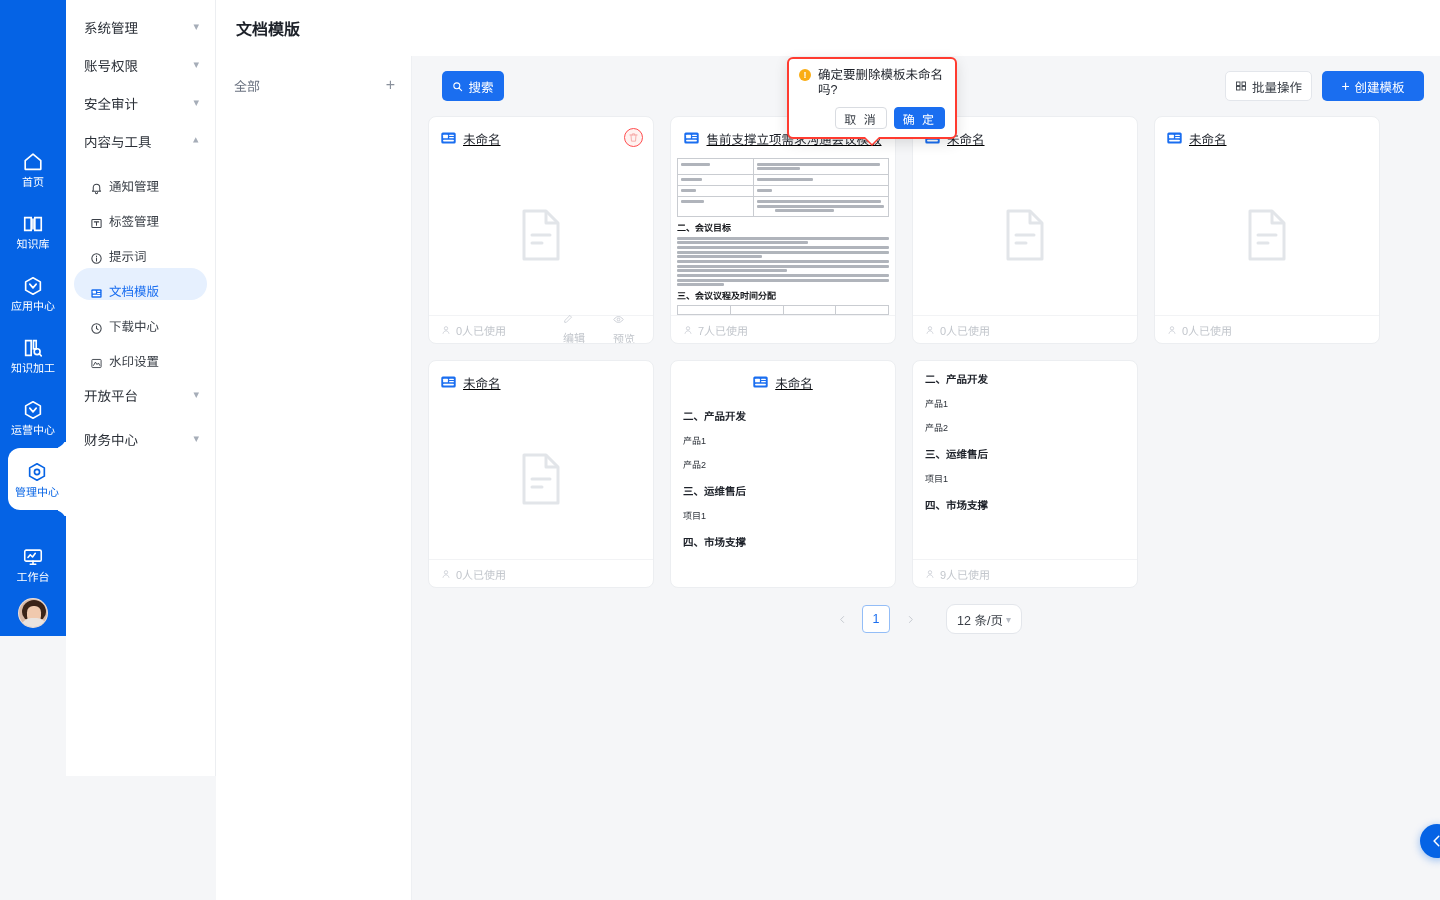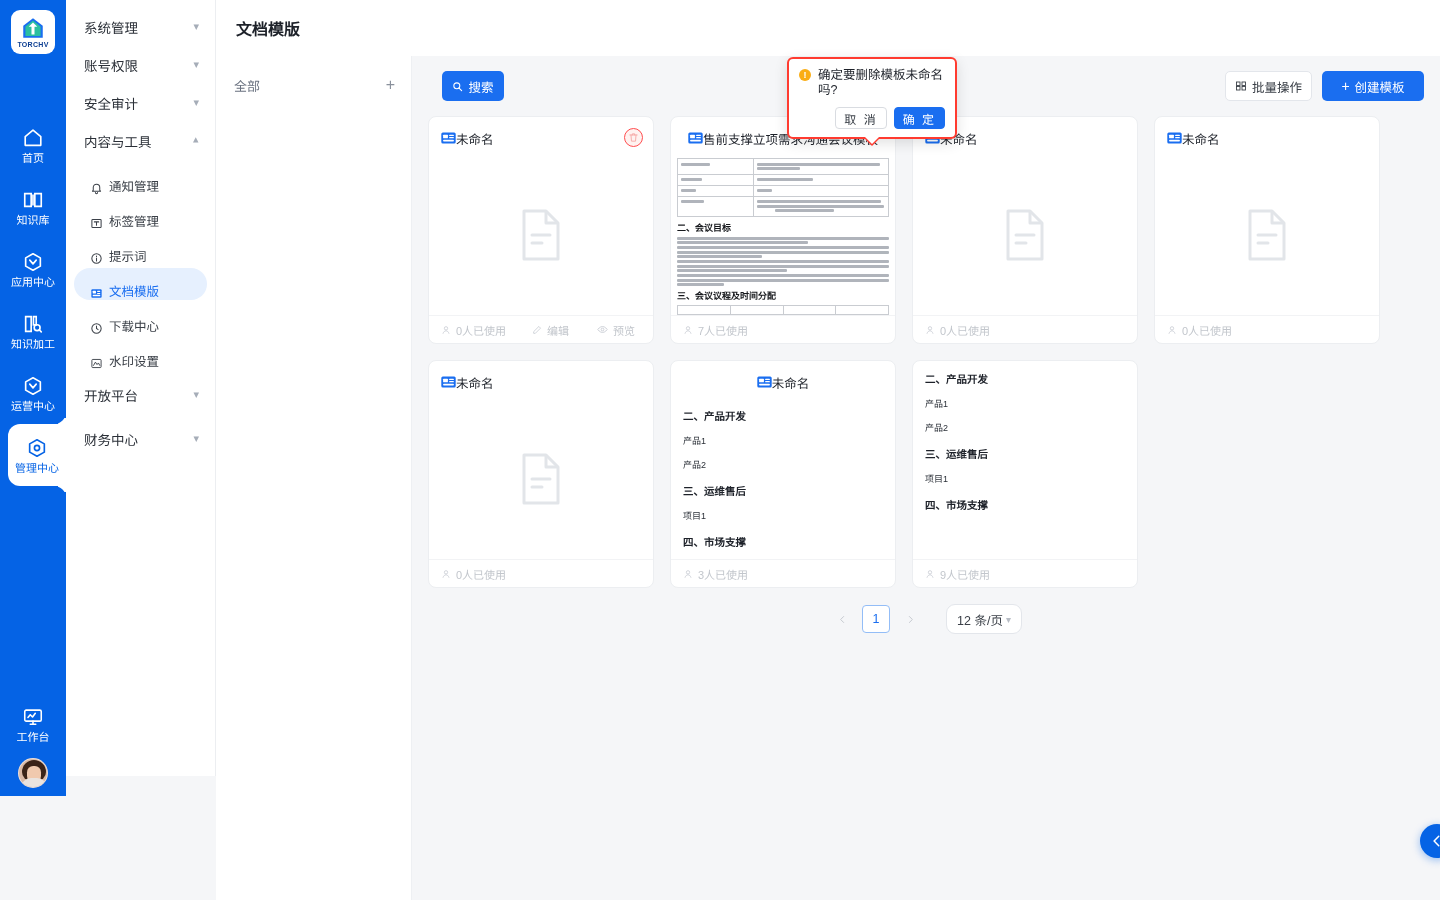--- a/index.html
+++ b/index.html
@@ -7,23 +7,23 @@
   html, body {
     width: 1440px; height: 900px;
     font-family: "Liberation Sans", "DejaVu Sans", sans-serif;
     background: #f5f6f8;
     overflow: hidden;
   }
   .app { position: relative; width: 1440px; height: 900px; display: flex; }
 
   
   .rail {
-    width: 66px; height: 796px; background: #0563E5;
-    display: flex; flex-direction: column; align-items: center;
-    flex: 0 0 66px; position: relative; gap: 48px;
+    width: 66px; height: 636px; background: #0563E5;
+    display: flex; flex-direction: row; align-items: center;
+    flex: 0 0 66px; position: relative;
   }
   .rail-logo {
     width: 44px; height: 44px; margin-top: 10px; border-radius: 9px;
     background: #ffffff; display: flex; flex-direction: column;
     align-items: center; justify-content: center; overflow: hidden;
   }
   .rail-logo .mark { width: 26px; height: 26px; margin-top: 1px; }
   .rail-logo .word {
     font-size: 7px; font-weight: bold; color: #0b3d91; letter-spacing: .3px;
     line-height: 8px; margin-top: -1px;
@@ -130,22 +130,22 @@
   
   .grid {
     margin-top: 14px; display: grid; grid-template-columns: repeat(4, 226px);
     gap: 16px 16px;
   }
   .card {
     height: 228px; background: #ffffff; border: 1px solid #eceef1; border-radius: 8px;
     position: relative; overflow: hidden; display: flex; flex-direction: column;
   }
   .card-head {
-    height: 32px; display: flex; align-items: center; padding: 0 12px;
-    margin-top: 5px; position: relative; flex: 0 0 32px;
+    height: 32px; display: flex; align-items: center; gap: 7px; padding: 0 12px;
+    margin-top: 5px; position: relative; flex: 0 0 32px; text-decoration: underline;
   }
   .tpl-ico { width: 15px; height: 12px; flex: 0 0 15px; }
   .card-title {
     font-size: 12.5px; color: #1d2129; font-weight: 500; overflow: hidden;
     text-overflow: ellipsis; white-space: nowrap;
   }
   .card-del {
     position: absolute; right: 10px; top: 6px; width: 19px; height: 19px;
     display: flex; align-items: center; justify-content: center; cursor: pointer;
     border-radius: 4px;
@@ -176,21 +176,21 @@
   .pb-t { font-size: 9px; color: #2b3038; margin: 11px 0 0; }
   .pb-h.first { margin-top: 0; }
 
   .card-foot {
     height: 28px; flex: 0 0 28px; border-top: 1px solid #f2f3f5;
     display: flex; align-items: center; padding: 0 12px; gap: 6px;
     font-size: 11px; color: #c2c6cc;
   }
   .card-foot .used { display: flex; align-items: center; gap: 5px; }
   .card-actions { margin-left: auto; display: flex; align-items: center; gap: 28px; padding-right: 6px; }
-  .card-action { display: flex; align-items: center; gap: 5px; cursor: pointer; color: #c2c6cc; }
+  .card-action { display: flex; align-items: flex-start; gap: 5px; cursor: pointer; color: #c2c6cc; flex-direction: column; }
 
   
   .pager {
     margin-top: 16px; display: flex; align-items: center; justify-content: center; gap: 8px;
   }
   .pg-arrow {
     width: 24px; height: 24px; display: flex; align-items: center; justify-content: center;
     color: #c4c8cf; font-size: 12px; cursor: pointer; user-select: none;
   }
   .pg-num {
@@ -715,29 +715,20 @@
             <div class="card-body">
               <div class="preview-big">
                 <div class="pb-h first">二、产品开发</div>
                 <div class="pb-t">产品1</div>
                 <div class="pb-t">产品2</div>
                 <div class="pb-h">三、运维售后</div>
                 <div class="pb-t">项目1</div>
                 <div class="pb-h">四、市场支撑</div>
               </div>
             </div>
-            <div class="card-foot">
-              <span class="used">
-                <svg width="10" height="10" viewBox="0 0 24 24" fill="none" stroke="#c9cdd4" stroke-width="2">
-                  <circle cx="12" cy="8" r="4"></circle>
-                    <path d="M5 20c1.2-4 4-6 7-6s5.8 2 7 6" stroke-linecap="round"></path>
-                </svg>
-                <span>3人已使用</span>
-              </span>
-            </div>
           </div>
 
           <div class="card">
             <div class="card-body">
               <div class="preview-big">
                 <div class="pb-h first">二、产品开发</div>
                 <div class="pb-t">产品1</div>
                 <div class="pb-t">产品2</div>
                 <div class="pb-h">三、运维售后</div>
                 <div class="pb-t">项目1</div>

